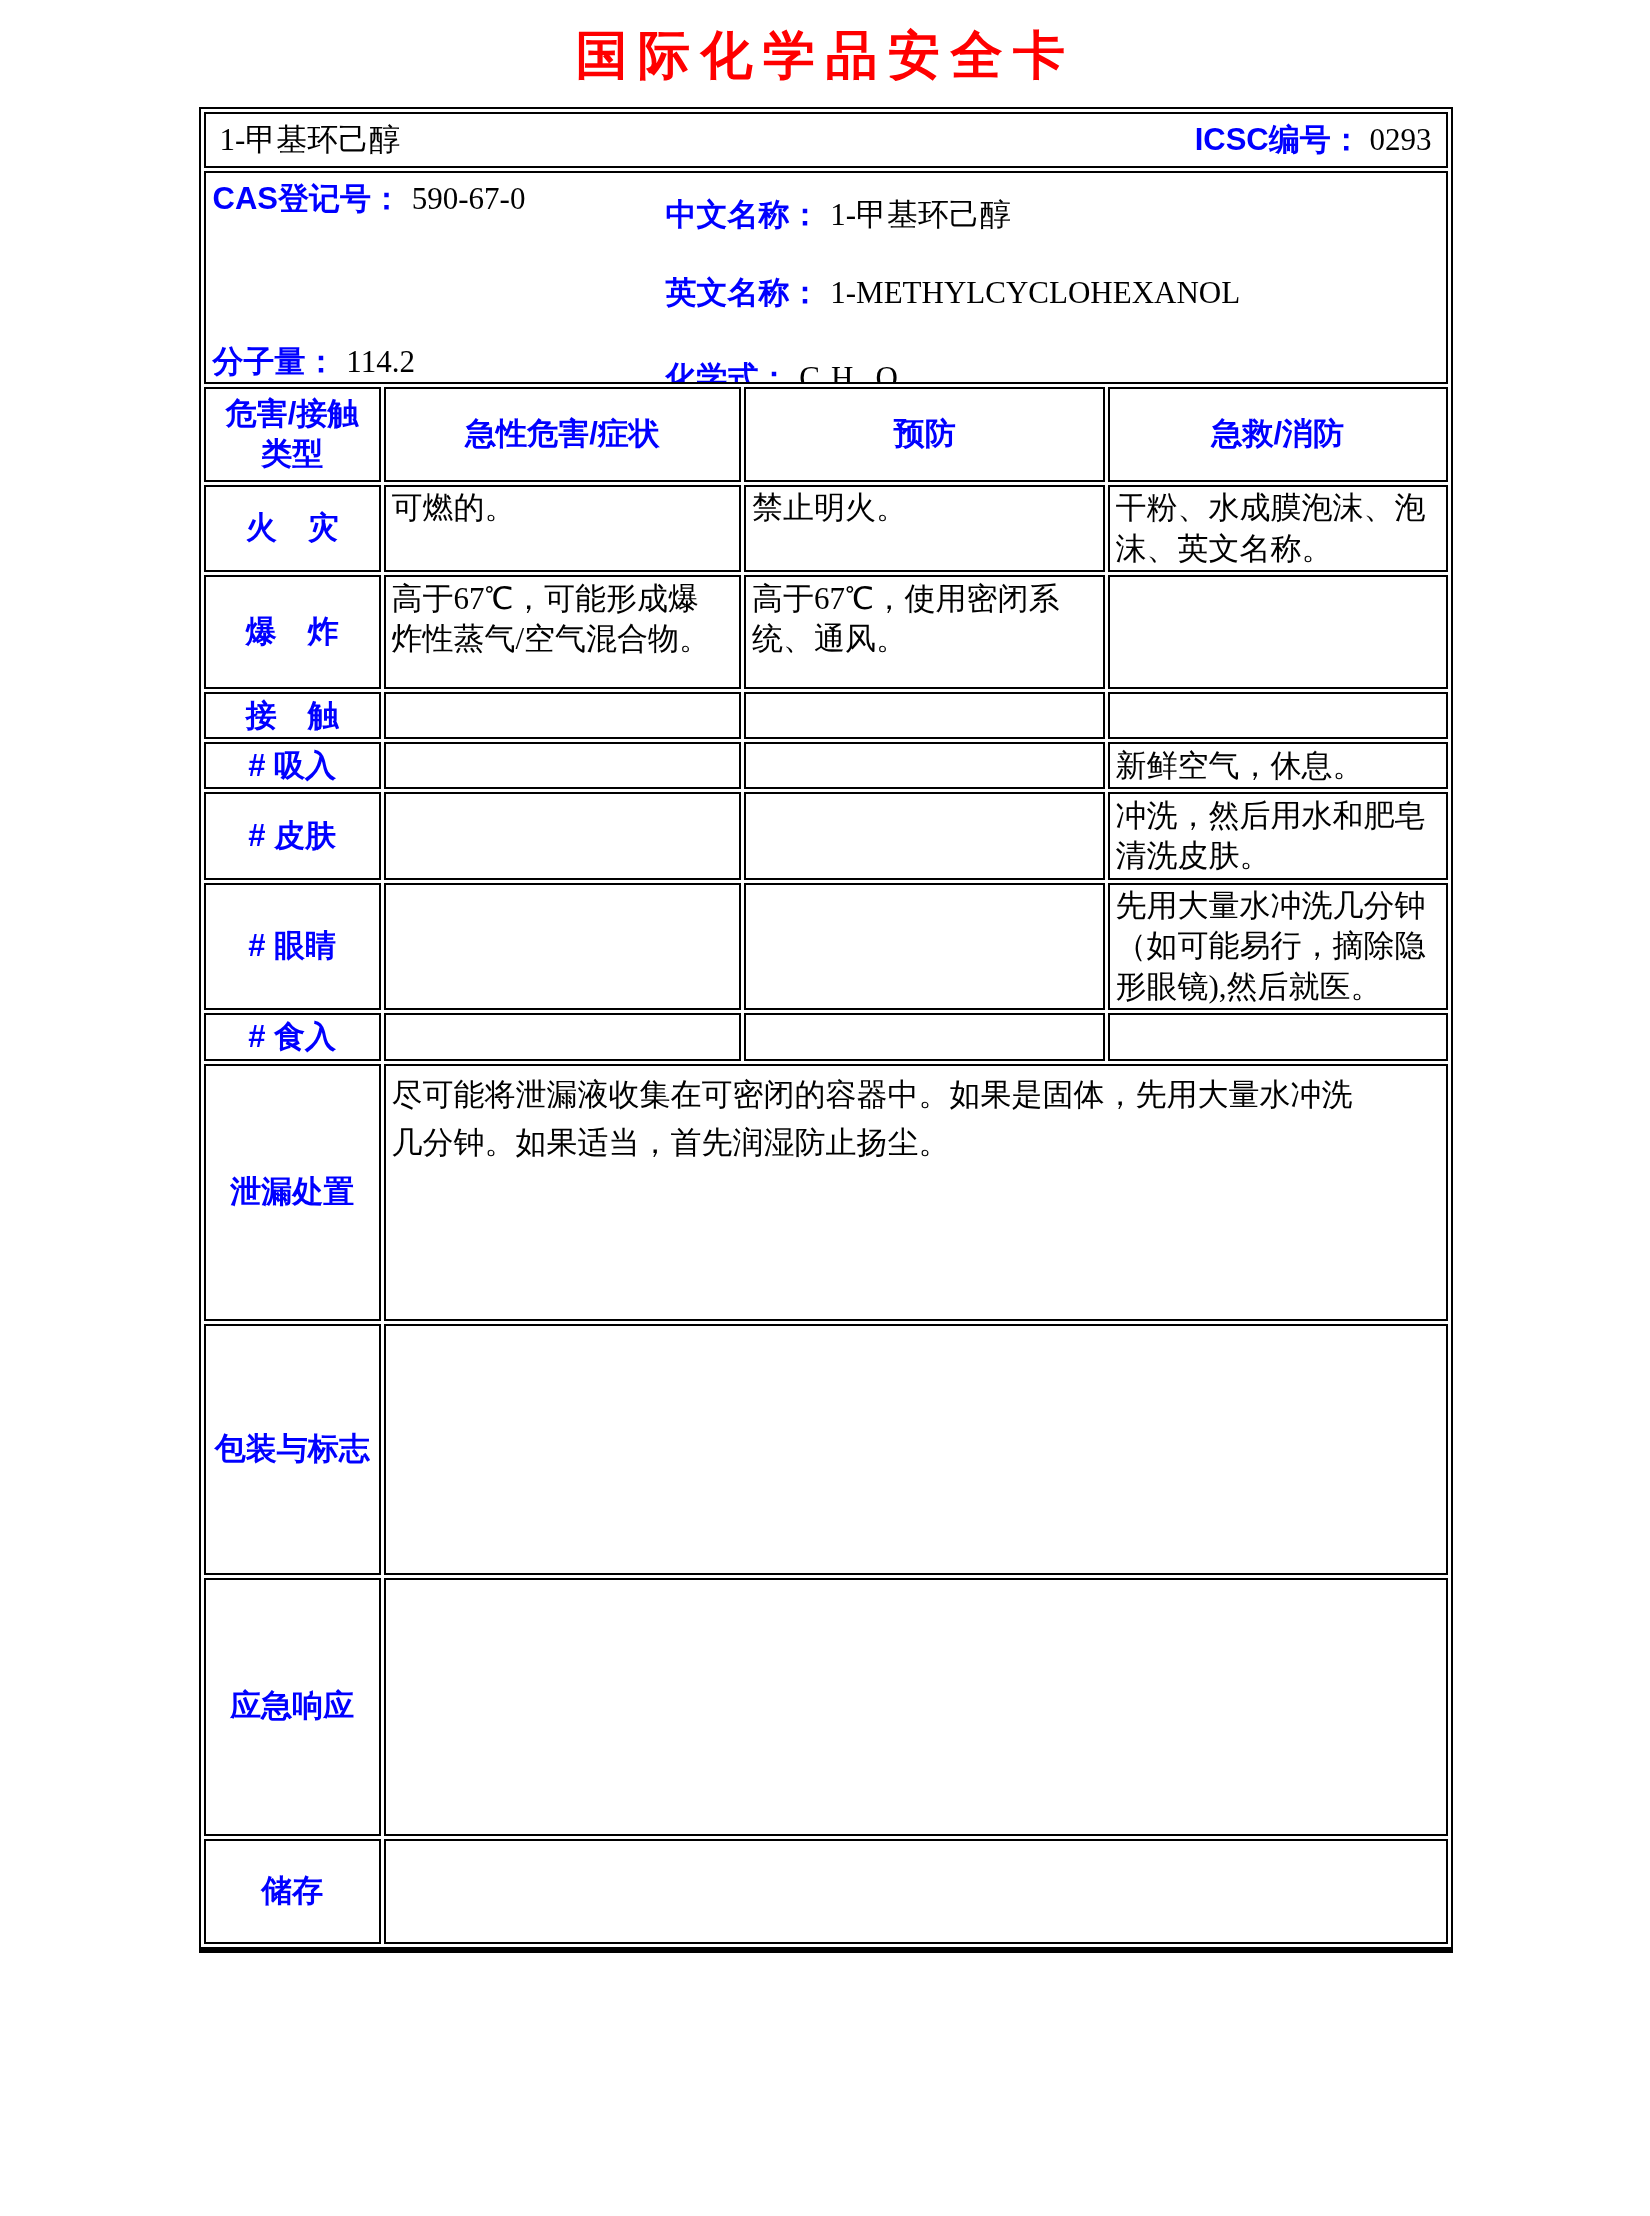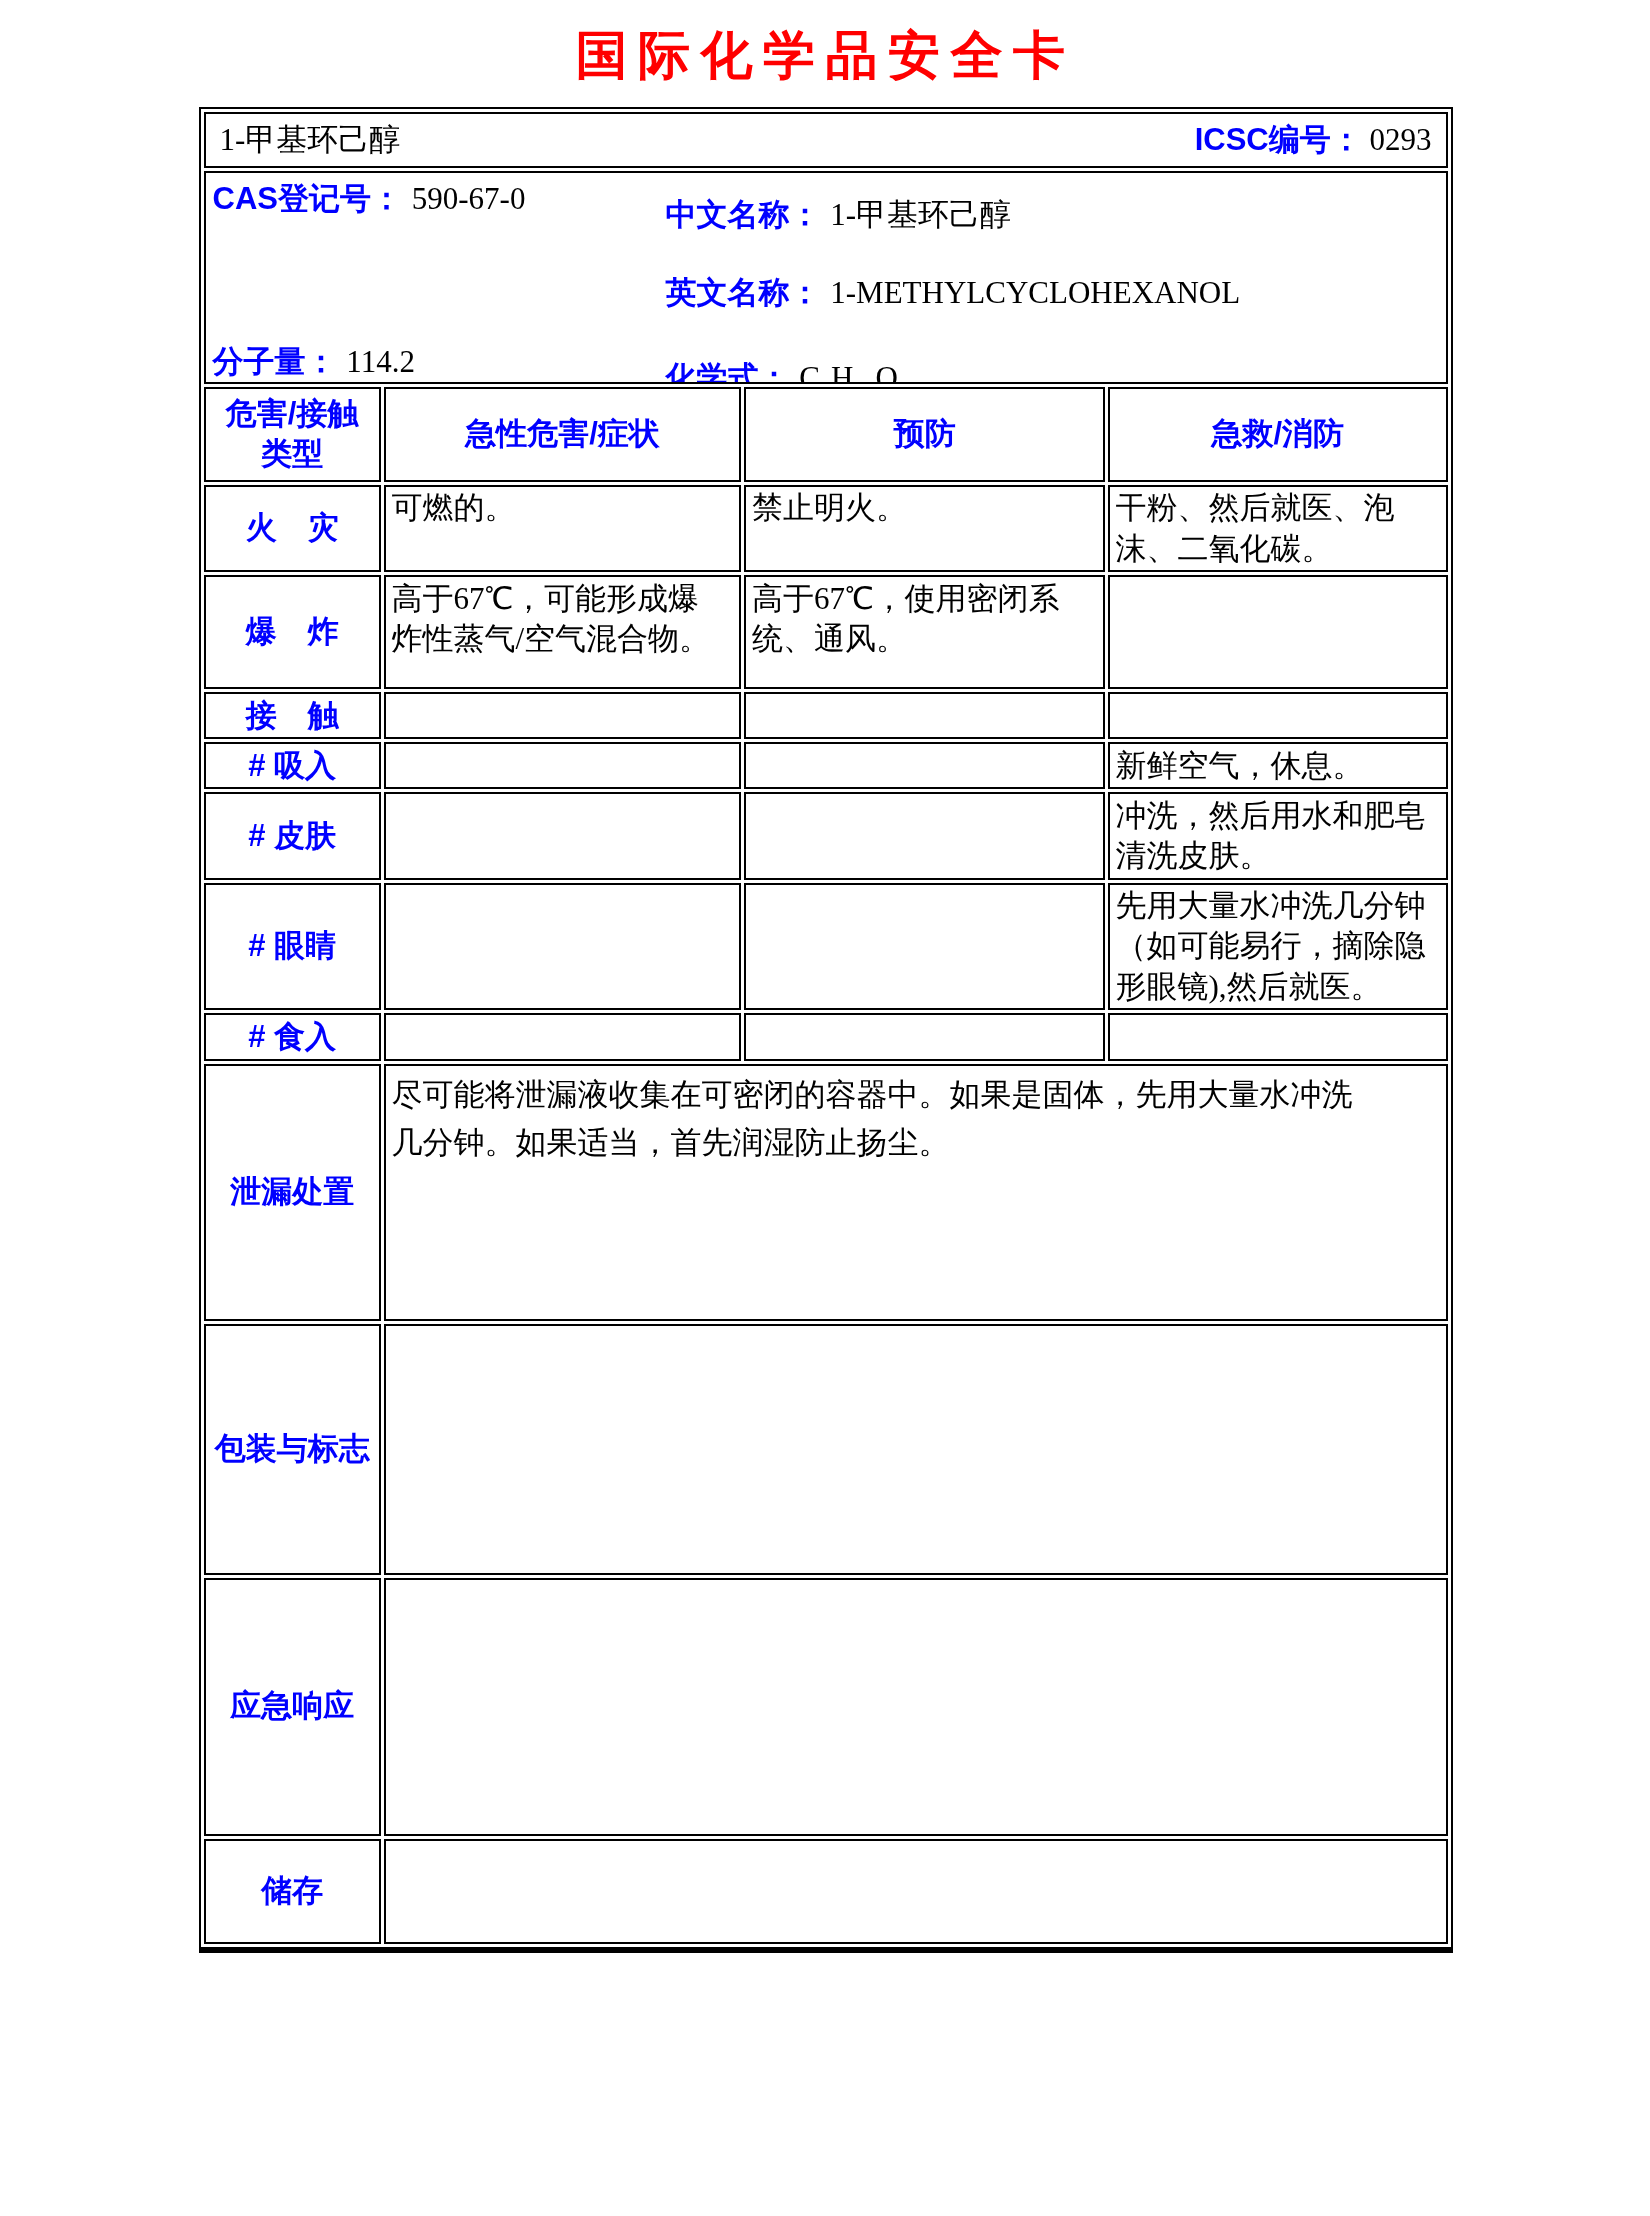--- a/index.html
+++ b/index.html
@@ -166,21 +166,21 @@
 
     <tr style="height:73px;">
       <td class="tcol">火　灾</td>
       <td class="bodyc">
             <div class="cell-inner">可燃的。</div>
           </td>
       <td class="bodyc">
             <div class="cell-inner">禁止明火。</div>
           </td>
       <td class="bodyc">
-            <div class="cell-inner">干粉、然后就医、泡沫、二氧化碳。</div>
+            <div class="cell-inner">干粉、水成膜泡沫、泡沫、英文名称。</div>
           </td>
     </tr>
 
     <tr style="height:114px;">
       <td class="tcol">爆　炸</td>
       <td class="bodyc">
             <div class="cell-inner">高于67℃，可能形成爆炸性蒸气/空气混合物。</div>
           </td>
       <td class="bodyc">
             <div class="cell-inner">高于67℃，使用密闭系统、通风。</div>

